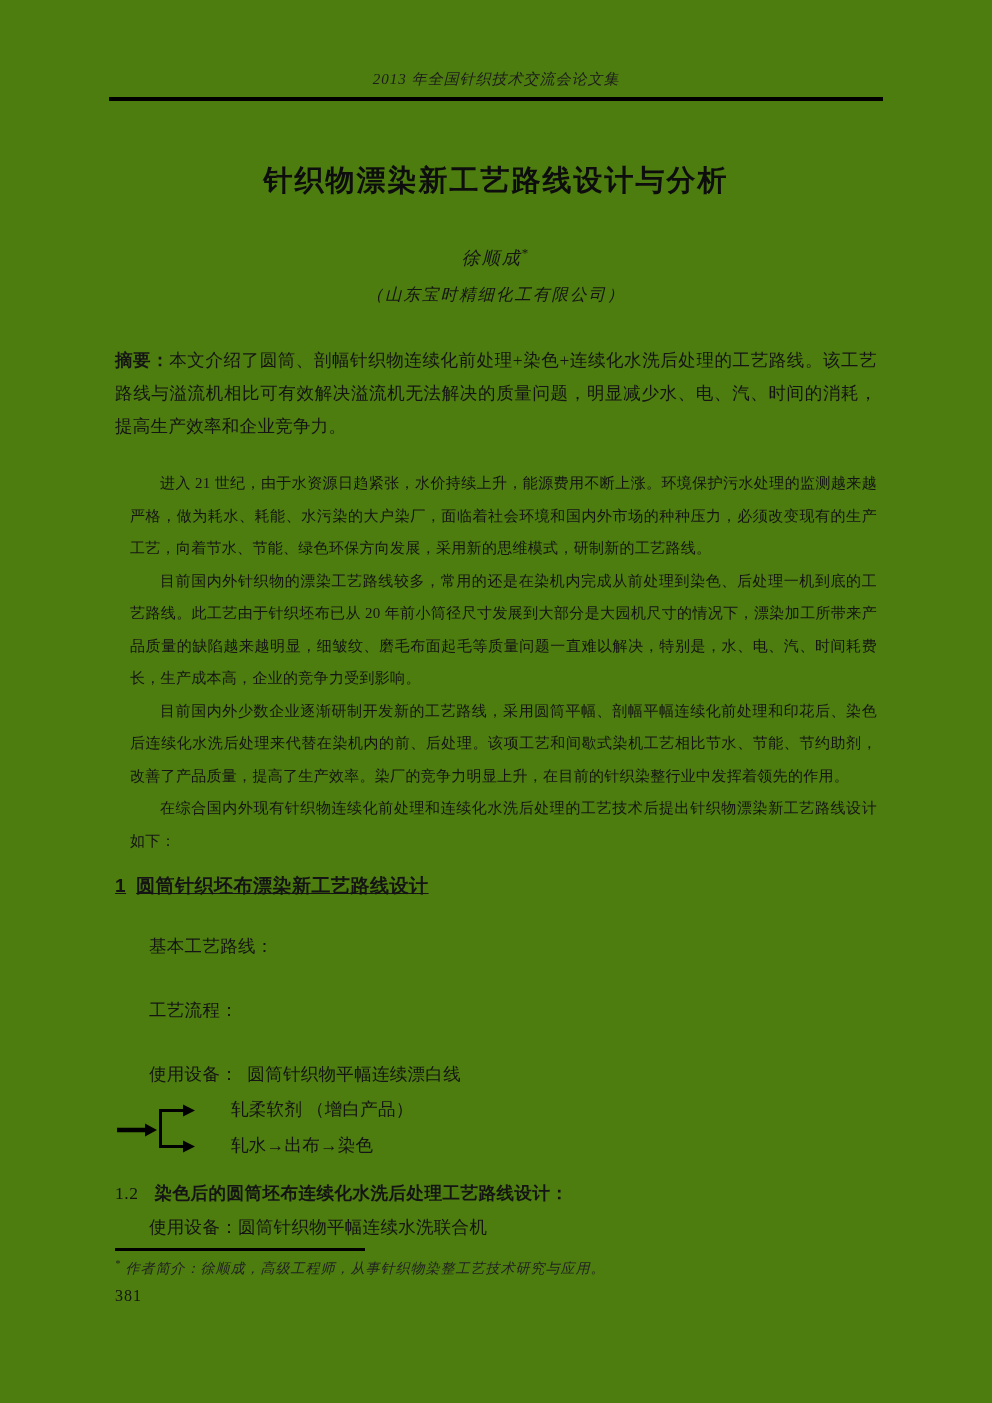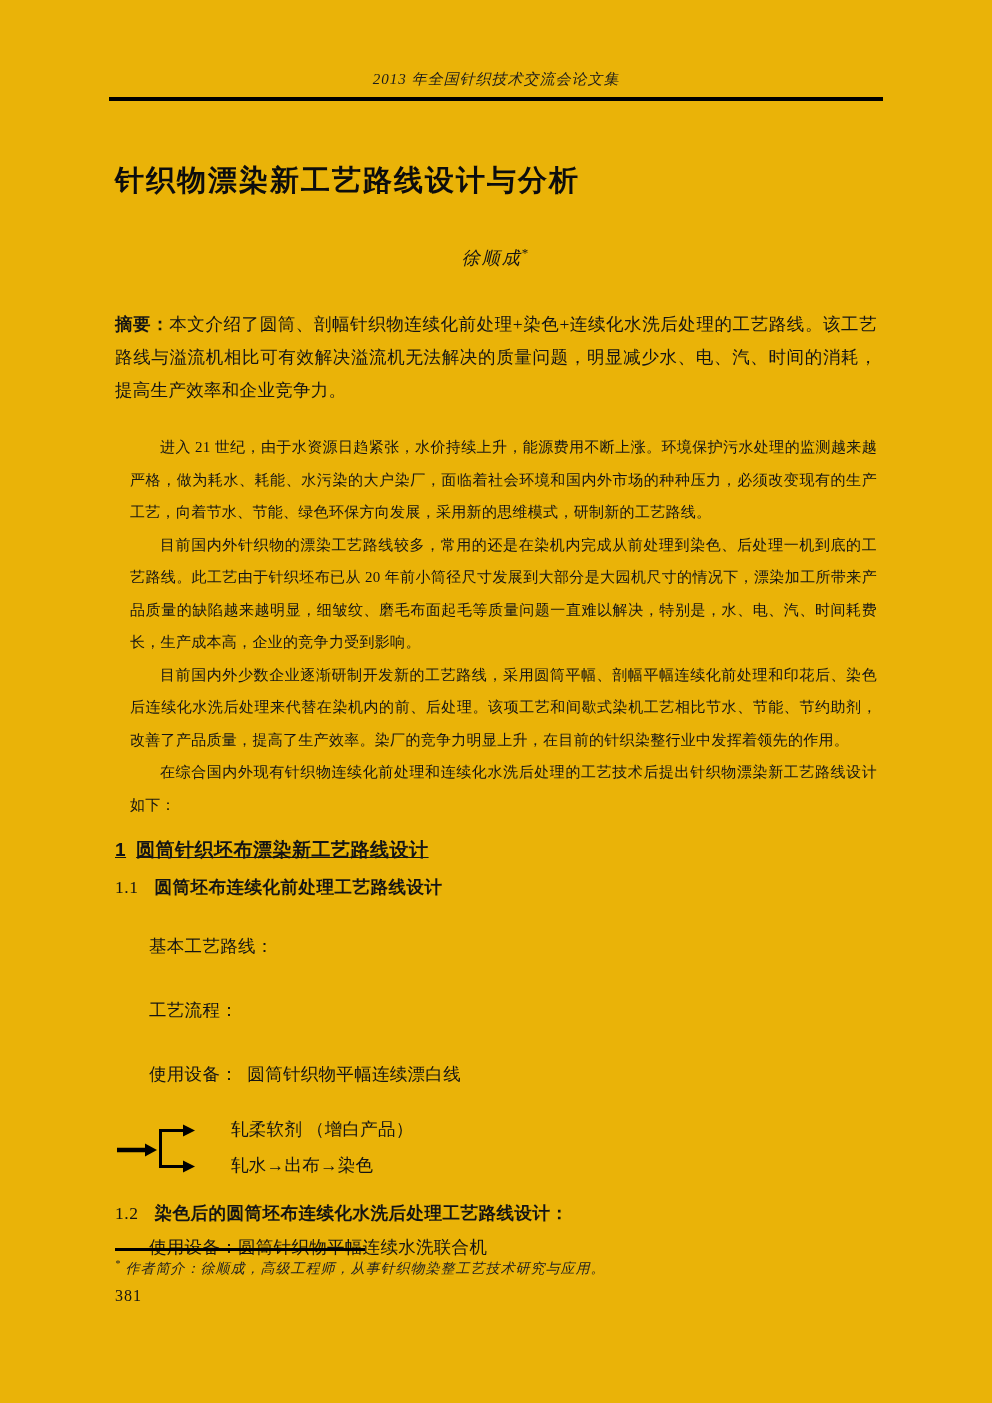--- a/index.html
+++ b/index.html
@@ -2,21 +2,21 @@
 <html><head>
 <meta charset="utf-8">
 <style>
   * { margin: 0; padding: 0; box-sizing: border-box; }
   html, body { background: #e8e8e8; }
   .page {
     position: relative;
     width: 992px;
     height: 1403px;
     margin: 0 auto;
-    background: #eab308;
+    background: #4d7c0f;
     color: #141414;
     font-family: "Liberation Serif", "DejaVu Serif", serif;
     overflow: hidden;
   }
   .content {
     position: relative;
     margin: 0 auto;
     width: 762px;
     padding-top: 70px;
   }
@@ -29,21 +29,21 @@
   }
   .head-rule {
     margin-top: 8px;
     height: 4px;
     background: #000;
     width: 774px;
     margin-left: -6px;
   }
   .paper-title {
     margin-top: 60px;
-    text-align: left;
+    text-align: center;
     font-family: "Liberation Sans", "DejaVu Sans", sans-serif;
     font-weight: bold;
     font-size: 29px;
     letter-spacing: 2px;
     color: #0d0d0d;
   }
   .author-line {
     margin-top: 44px;
     text-align: center;
     font-size: 18px;
@@ -106,21 +106,21 @@
     line-height: 33px;
     white-space: pre-wrap;
     letter-spacing: 0.3px;
     margin-top: 31px;
   }
   .indent-1 { padding-left: 34px; }
   .indent-2 { text-indent: 2em; }
   .branch-diagram {
     position: relative;
     height: 78px;
-    margin-top: 20px;
+    margin-top: 0;
   }
   .branch-arrows-svg { position: absolute; left: 2px; top: 0; }
   .branch-text {
     position: absolute;
     left: 116px;
     top: 0;
     font-size: 17.5px;
   }
   .branch-text .branch-row { height: 36px; line-height: 36px; letter-spacing: 0.3px; }
   .footnote-area {
@@ -150,33 +150,33 @@
 <div class="page">
   <div class="content">
 
     <div class="running-head">2013 年全国针织技术交流会论文集</div>
     <div class="head-rule"></div>
 
     <h1 class="paper-title">针织物漂染新工艺路线设计与分析</h1>
 
     <div class="author-line"><span>徐顺成</span><sup>*</sup></div>
 
+    <div class="affiliation-line">（山东宝时精细化工有限公司）</div>
 
     <div class="abstract-block"><span class="abs-label">摘要：</span><span>本文介绍了圆筒、剖幅针织物连续化前处理+染色+连续化水洗后处理的工艺路线。该工艺路线与溢流机相比可有效解决溢流机无法解决的质量问题，明显减少水、电、汽、时间的消耗，提高生产效率和企业竞争力。</span></div>
 
     <div class="body-block">
       <p class="para">进入 21 世纪，由于水资源日趋紧张，水价持续上升，能源费用不断上涨。环境保护污水处理的监测越来越严格，做为耗水、耗能、水污染的大户染厂，面临着社会环境和国内外市场的种种压力，必须改变现有的生产工艺，向着节水、节能、绿色环保方向发展，采用新的思维模式，研制新的工艺路线。</p>
       <p class="para">目前国内外针织物的漂染工艺路线较多，常用的还是在染机内完成从前处理到染色、后处理一机到底的工艺路线。此工艺由于针织坯布已从 20 年前小筒径尺寸发展到大部分是大园机尺寸的情况下，漂染加工所带来产品质量的缺陷越来越明显，细皱纹、磨毛布面起毛等质量问题一直难以解决，特别是，水、电、汽、时间耗费长，生产成本高，企业的竞争力受到影响。</p>
       <p class="para">目前国内外少数企业逐渐研制开发新的工艺路线，采用圆筒平幅、剖幅平幅连续化前处理和印花后、染色后连续化水洗后处理来代替在染机内的前、后处理。该项工艺和间歇式染机工艺相比节水、节能、节约助剂，改善了产品质量，提高了生产效率。染厂的竞争力明显上升，在目前的针织染整行业中发挥着领先的作用。</p>
       <p class="para">在综合国内外现有针织物连续化前处理和连续化水洗后处理的工艺技术后提出针织物漂染新工艺路线设计如下：</p>
     </div>
 
     <div class="sec1-heading"><span class="sec-num">1</span><span>圆筒针织坯布漂染新工艺路线设计</span></div>
 
-    <div class="subsec-heading"><span class="sec-num">1.1</span><span class="sec-title">圆筒坯布连续化前处理工艺路线设计</span></div>
 
     <div class="proc-line indent-1">基本工艺路线：</div>
     <div class="proc-line indent-1">工艺流程：</div>
     <div class="proc-line indent-1">使用设备：  圆筒针织物平幅连续漂白线</div>
 
     <div class="branch-diagram">
       <svg class="branch-arrows-svg" width="106" height="78" viewBox="0 0 106 78">
         <line x1="0" y1="39" x2="28" y2="39" stroke="#000" stroke-width="4.5"></line>
         <polygon points="28,32.5 40,39 28,45.5" fill="#000"></polygon>
         <line x1="43.5" y1="18" x2="43.5" y2="57" stroke="#000" stroke-width="3"></line>

